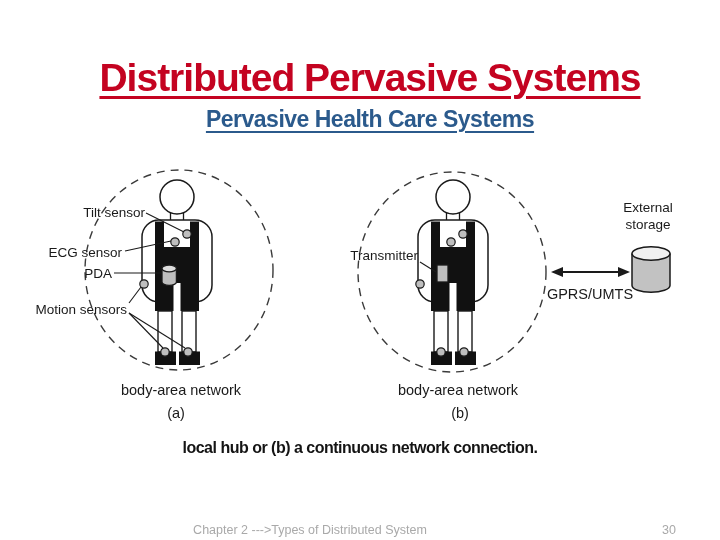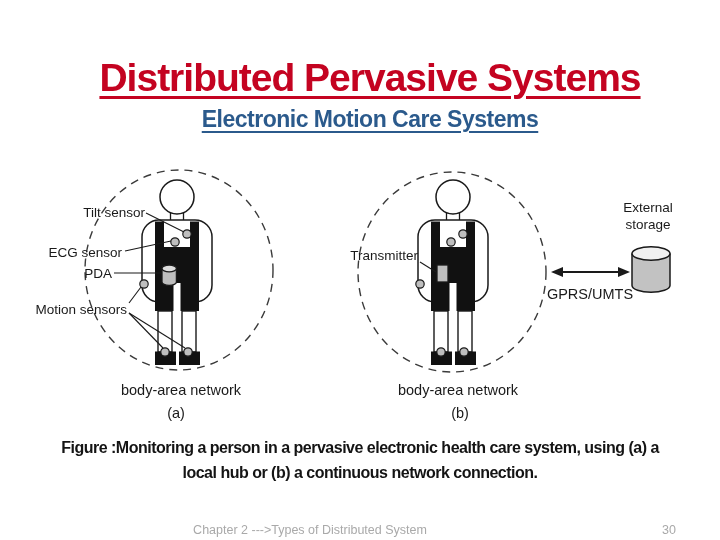--- a/index.html
+++ b/index.html
@@ -36,21 +36,21 @@
     position:absolute;top:503px;right:44px;font-size:12.5px;color:#a9a9a9;
   }
 </style>
 </head>
 <body>
 
 <div class="slide">
 
   <div class="header">
     <div class="title">Distributed Pervasive Systems</div>
-    <div class="subtitle">Electronic Motion Care Systems</div>
+    <div class="subtitle">Pervasive Health Care Systems</div>
   </div>
 
   <svg class="diagram" width="720" height="540" viewBox="0 0 720 540">
     <defs>
       <g id="person">
 
         <rect x="170.5" y="187" width="13" height="14" fill="#fff"></rect>
         <line x1="170.5" y1="188" x2="170.5" y2="201" stroke="#1a1a1a" stroke-width="1.3"></line>
         <line x1="183.5" y1="188" x2="183.5" y2="201" stroke="#1a1a1a" stroke-width="1.3"></line>
 
@@ -120,20 +120,19 @@
         <path d="M632,233.5 a19,6.8 0 0 1 38,0 v32 a19,6.8 0 0 1 -38,0 z" fill="#C2C2C2"></path>
         <path d="M632,233.5 v32 a19,6.8 0 0 0 38,0 v-32" fill="none" stroke="#1a1a1a" stroke-width="1.5"></path>
         <ellipse cx="651" cy="233.5" rx="19" ry="6.8" fill="#F0F0F0" stroke="#1a1a1a" stroke-width="1.5"></ellipse>
       </g>
       <text class="dlabel" x="648" y="192" text-anchor="middle">External</text>
       <text class="dlabel" x="648" y="209" text-anchor="middle">storage</text>
     </g>
   </svg>
 
   <div class="caption">
-    <div>Figure :Monitoring a person in a pervasive electronic health care system, using (a) a</div>
     <div>local hub or (b) a continuous network connection.</div>
   </div>
 
   <div class="footer-text">Chapter 2 ---&gt;Types of Distributed System</div>
   <div class="page-number">30</div>
 
 </div>
 
 </body></html>

